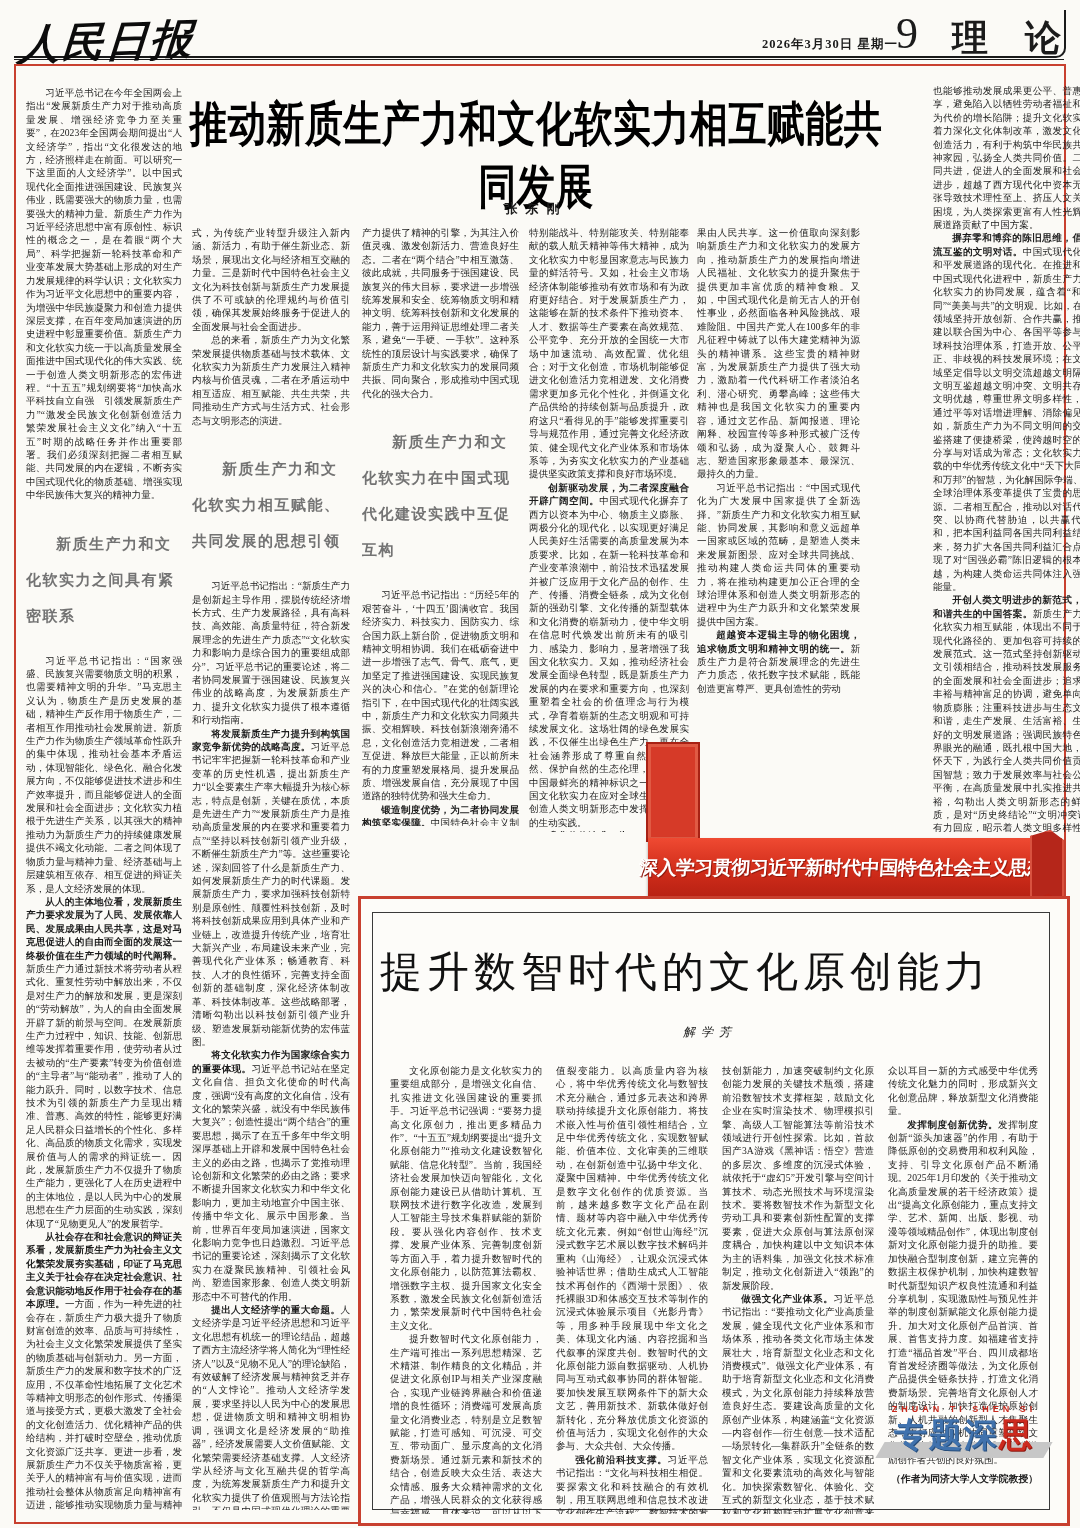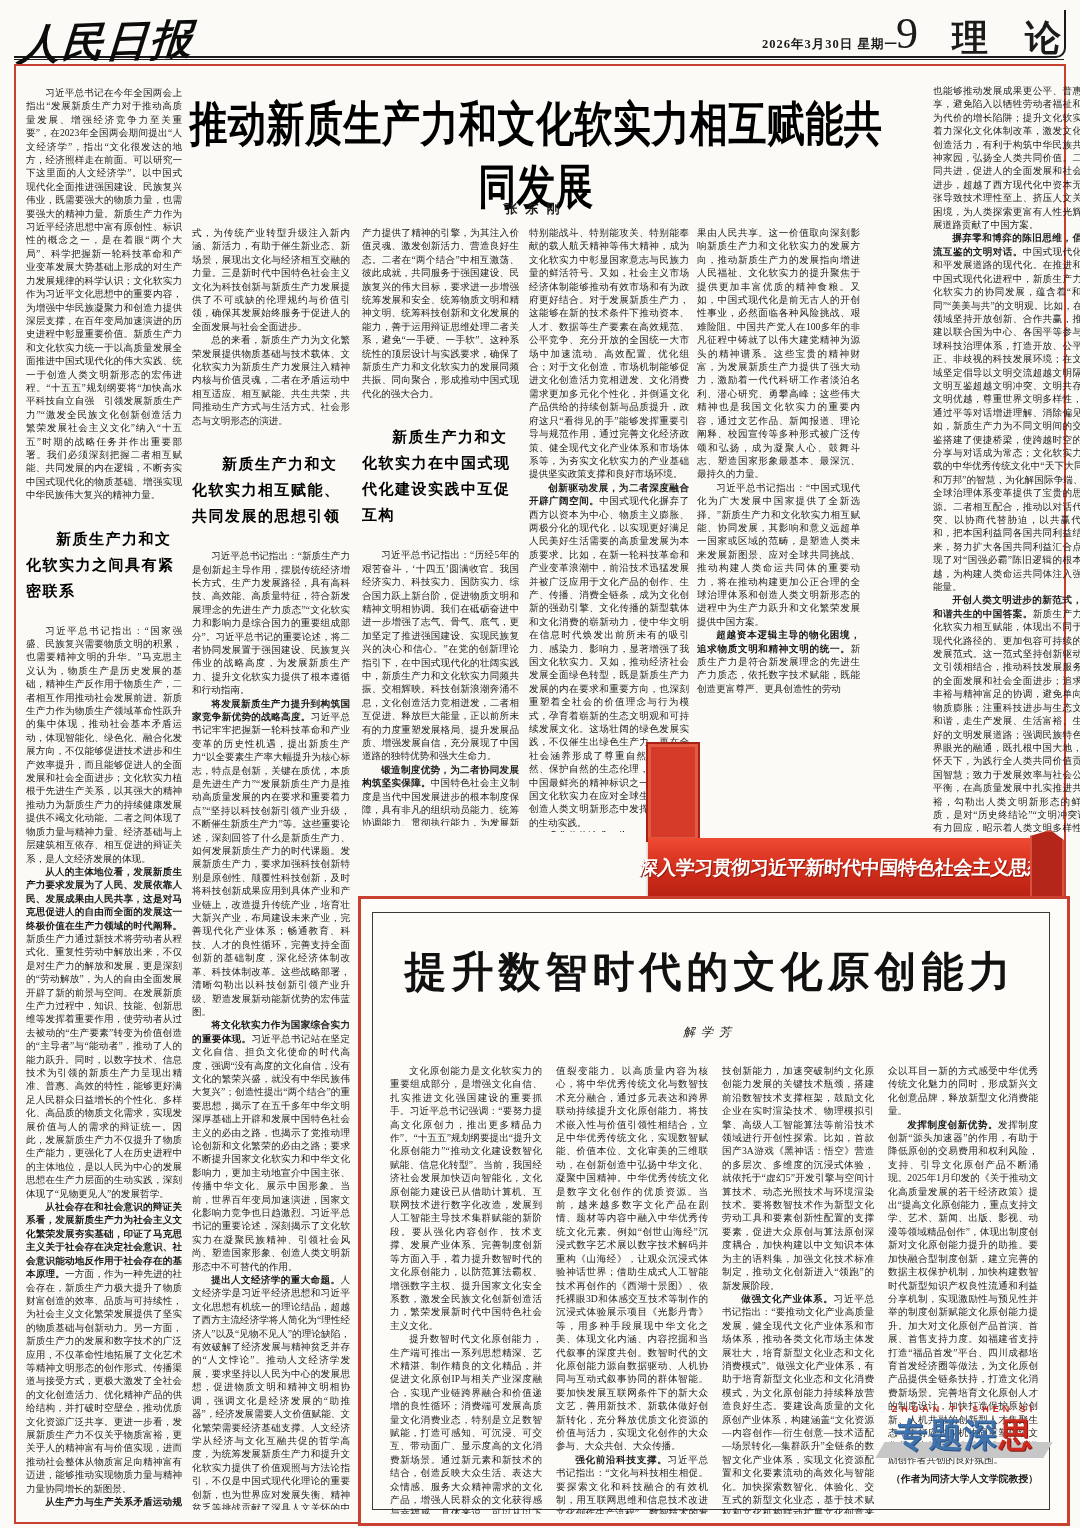--- a/index.html
+++ b/index.html
@@ -18,22 +18,22 @@
   .outerbox{position:absolute;left:14px;top:64px;width:1048px;height:1456px;border:2px solid #c8402f;background:#fbfaf6;}
   .a1-headline{position:absolute;left:180px;top:92px;width:712px;text-align:center;
                font-family:"Liberation Sans",sans-serif;font-weight:900;font-size:38px;letter-spacing:0.5px;color:#000;
                transform:scaleY(1.25);transform-origin:top;}
   .a1-byline{position:absolute;left:180px;top:200px;width:712px;text-align:center;font-size:13px;letter-spacing:8px;font-weight:bold;}
   
   .col{position:absolute;overflow:hidden;font-size:9.6px;line-height:13.4px;text-align:justify;color:#1c1c1c;}
   .col p{margin:0;text-indent:2em;}
   .col p.cont{text-indent:0;}
   .col .lead{font-weight:bold;}
-  .subhead{font-family:"Liberation Sans",sans-serif;font-size:15px;font-weight:bold;line-height:26px;
-           letter-spacing:1.5px;text-indent:2em;margin:24px 0 20px;text-align:left;color:#000000;}
+  .subhead{font-family:"Liberation Sans",sans-serif;font-size:15px;font-weight:bold;line-height:36px;
+           letter-spacing:1.5px;text-indent:2em;margin:24px 0 20px;text-align:left;color:#737373;}
   .author{text-align:right;font-weight:bold;margin-top:6px;font-size:9.8px;}
   .c1{left:26px;top:86px;width:156px;height:1424px;}
   .c2{left:192px;top:226px;width:158px;height:1284px;}
   .c3{left:362px;top:226px;width:157px;height:600px;}
   .c4{left:529px;top:226px;width:160px;height:606px;}
   .c5{left:697px;top:226px;width:163px;height:606px;}
   .c6{left:893px;top:84px;width:169px;height:748px;margin-left:40px;}
   .sealgap{float:right;width:46px;height:90px;margin-left:5px;}
   
   .seal{position:absolute;left:646px;top:742px;width:50px;height:96px;background:#d63a28;
@@ -41,22 +41,22 @@
   .banner{position:absolute;left:648px;top:838px;width:414px;height:60px;
           background:linear-gradient(180deg,#ef4a32 0%,#d02c1a 55%,#b72113 100%);
           display:flex;align-items:center;justify-content:center;box-shadow:0 2px 3px rgba(0,0,0,.35);}
   .banner-text{color:#fff;font-family:"Liberation Sans",sans-serif;font-weight:900;font-size:19px;
                letter-spacing:-0.5px;transform:skewX(-4deg);text-shadow:1px 1px 0 #8f1a0e;white-space:nowrap;padding-right:26px;}
   .ribbon-icon{position:absolute;left:1030px;top:830px;width:34px;height:74px;background:#b5261a;
                clip-path:polygon(0 8%,60% 0,100% 14%,100% 100%,55% 86%,0 96%);box-shadow:inset 0 0 0 2px #d8523f;}
   
   .a2-box{position:absolute;left:358px;top:896px;width:706px;height:624px;border:3px solid #c8402f;background:#fdfcf9;}
   .a2-inner{position:absolute;left:372px;top:912px;width:676px;height:596px;border:1px solid #3a3a3a;}
-  .a2-headline{position:absolute;left:380px;top:944px;width:660px;text-align:center;
-               font-family:"Liberation Serif",serif;font-weight:bold;font-size:42px;letter-spacing:5px;color:#111;}
+  .a2-headline{position:absolute;left:380px;top:944px;width:660px;text-align:left;
+               font-family:"Liberation Serif",serif;font-weight:normal;font-size:42px;letter-spacing:5px;color:#111;}
   .a2-byline{position:absolute;left:380px;top:1024px;width:660px;text-align:center;font-size:12px;letter-spacing:6px;font-style:italic;}
   .ca{left:390px;top:1064px;width:152px;height:450px;}
   .cb{left:556px;top:1064px;width:152px;height:450px;}
   .cc{left:722px;top:1064px;width:152px;height:450px;}
   .cd{left:888px;top:1064px;width:150px;height:450px;}
   
   .topic-logo{position:absolute;left:886px;top:1404px;width:156px;height:86px;text-align:center;}
   .topic-stripe{position:absolute;left:-6px;top:38px;width:168px;height:16px;background:#c7c7c7;
                 transform:skewX(-30deg);z-index:0;}
   .topic-pinyin{position:relative;z-index:1;color:#c8281c;font-family:"Liberation Sans",sans-serif;

